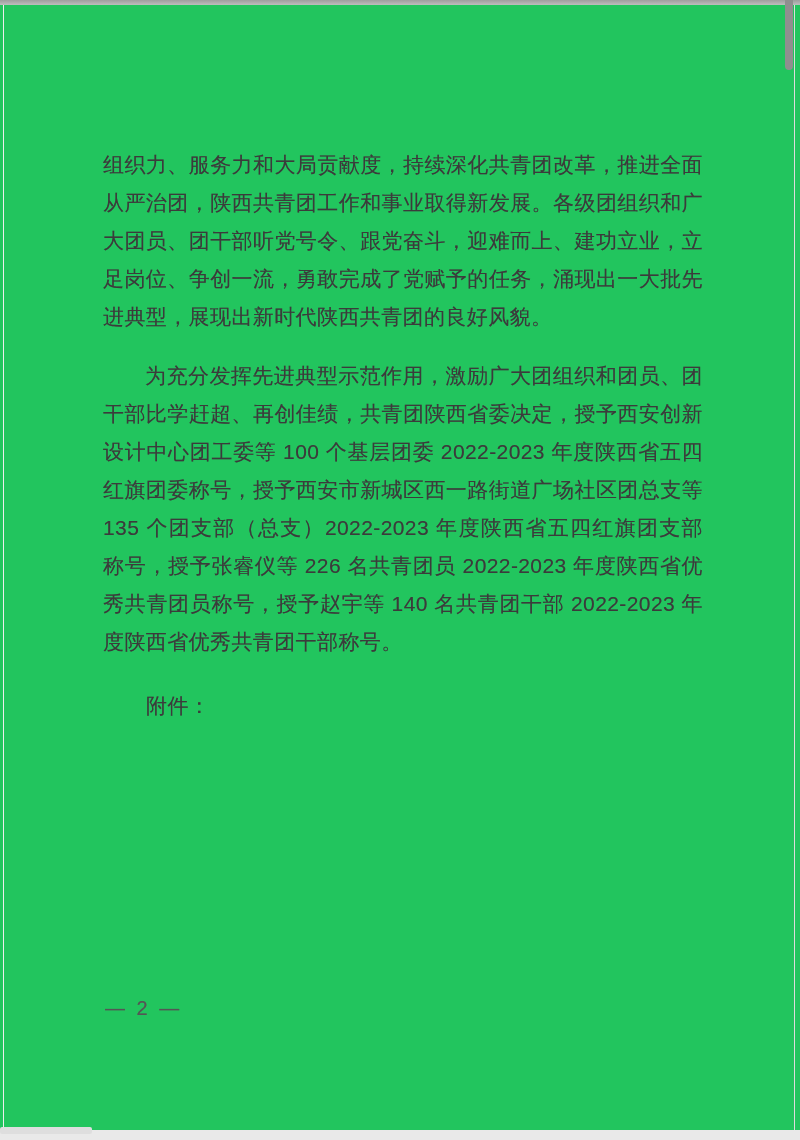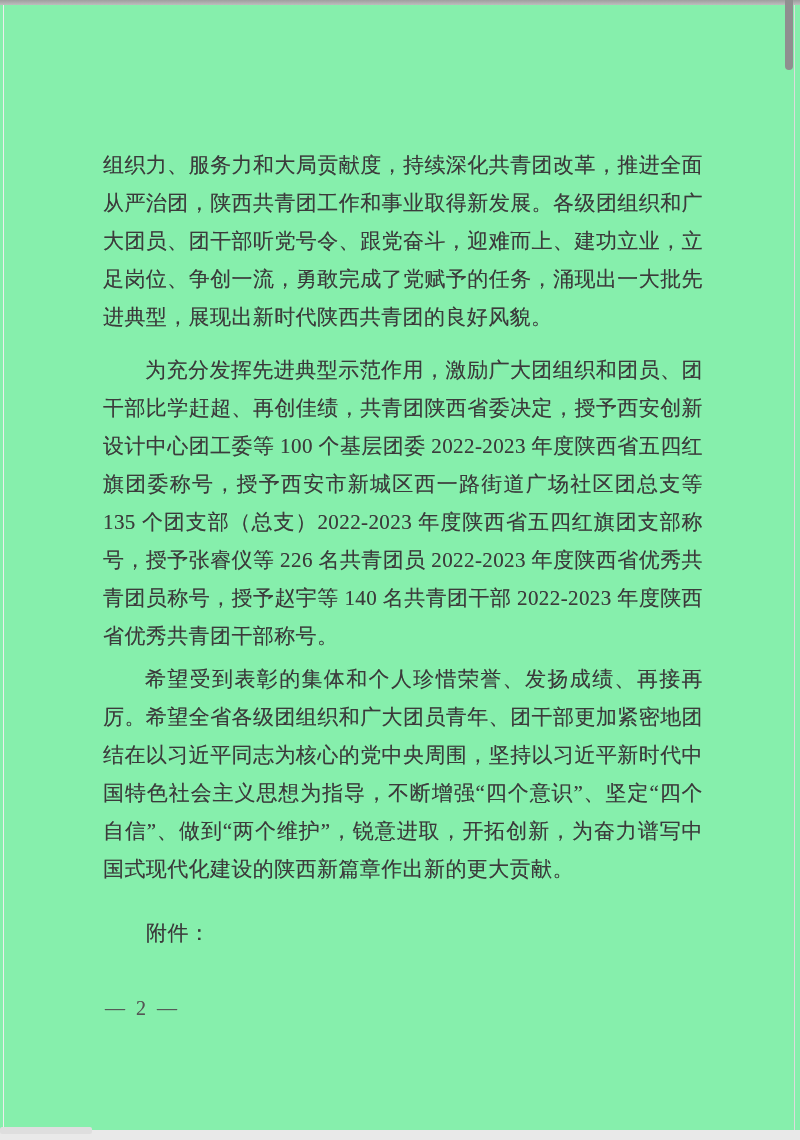--- a/index.html
+++ b/index.html
@@ -7,22 +7,22 @@
     padding: 0;
     width: 800px;
     height: 1140px;
     overflow: hidden;
     background: #ffffff;
   }
   .canvas {
     position: relative;
     width: 800px;
     height: 1140px;
-    background: #86efac;
-    font-family: Liberation Serif, serif;
+    background: #22c55e;
+    font-family: Liberation Sans, sans-serif;
   }
   
   .top-edge {
     position: absolute;
     top: 0; left: 0;
     width: 800px; height: 5px;
     background: linear-gradient(to bottom, #9e9e9e, #bdbdbd);
     z-index: 3;
   }
   .scroll-thumb {
@@ -73,21 +73,21 @@
     letter-spacing: 0.4px;
     color: #3b3b3b;
     text-align: justify;
     text-shadow: 0 0 0.5px rgba(70,70,70,0.55);
   }
   .text-body p {
     margin: 0;
     padding: 0;
   }
   .para.indent { text-indent: 2em; }
-  .para.p2 { margin-top: 15px; }
+  .para.p2 { margin-top: 21px; }
   .para.p3 { margin-top: 5px; }
   .attachment {
     display: flex;
     margin-top: 26px;
     margin-left: 43px;
     align-items: flex-end;
     gap: 16px;
   }
   .att-label {
     flex: 0 0 auto;
@@ -115,21 +115,20 @@
 
 <div class="canvas">
 
   <div class="top-edge"></div>
   <div class="left-edge-line"></div>
   <div class="right-edge-line"></div>
 
   <div class="text-body">
     <p class="para">组织力、服务力和大局贡献度，持续深化共青团改革，推进全面从严治团，陕西共青团工作和事业取得新发展。各级团组织和广大团员、团干部听党号令、跟党奋斗，迎难而上、建功立业，立足岗位、争创一流，勇敢完成了党赋予的任务，涌现出一大批先进典型，展现出新时代陕西共青团的良好风貌。</p>
     <p class="para indent p2">为充分发挥先进典型示范作用，激励广大团组织和团员、团干部比学赶超、再创佳绩，共青团陕西省委决定，授予西安创新设计中心团工委等 100 个基层团委 2022-2023 年度陕西省五四红旗团委称号，授予西安市新城区西一路街道广场社区团总支等 135 个团支部（总支）2022-2023 年度陕西省五四红旗团支部称号，授予张睿仪等 226 名共青团员 2022-2023 年度陕西省优秀共青团员称号，授予赵宇等 140 名共青团干部 2022-2023 年度陕西省优秀共青团干部称号。</p>
-    <p class="para indent p3">希望受到表彰的集体和个人珍惜荣誉、发扬成绩、再接再厉。希望全省各级团组织和广大团员青年、团干部更加紧密地团结在以习近平同志为核心的党中央周围，坚持以习近平新时代中国特色社会主义思想为指导，不断增强“四个意识”、坚定“四个自信”、做到“两个维护”，锐意进取，开拓创新，为奋力谱写中国式现代化建设的陕西新篇章作出新的更大贡献。</p>
 
     <div class="attachment">
       <span class="att-label">附件：</span>
       <div class="att-items">
       </div>
     </div>
   </div>
 
   <div class="page-number">— 2 —</div>
 

